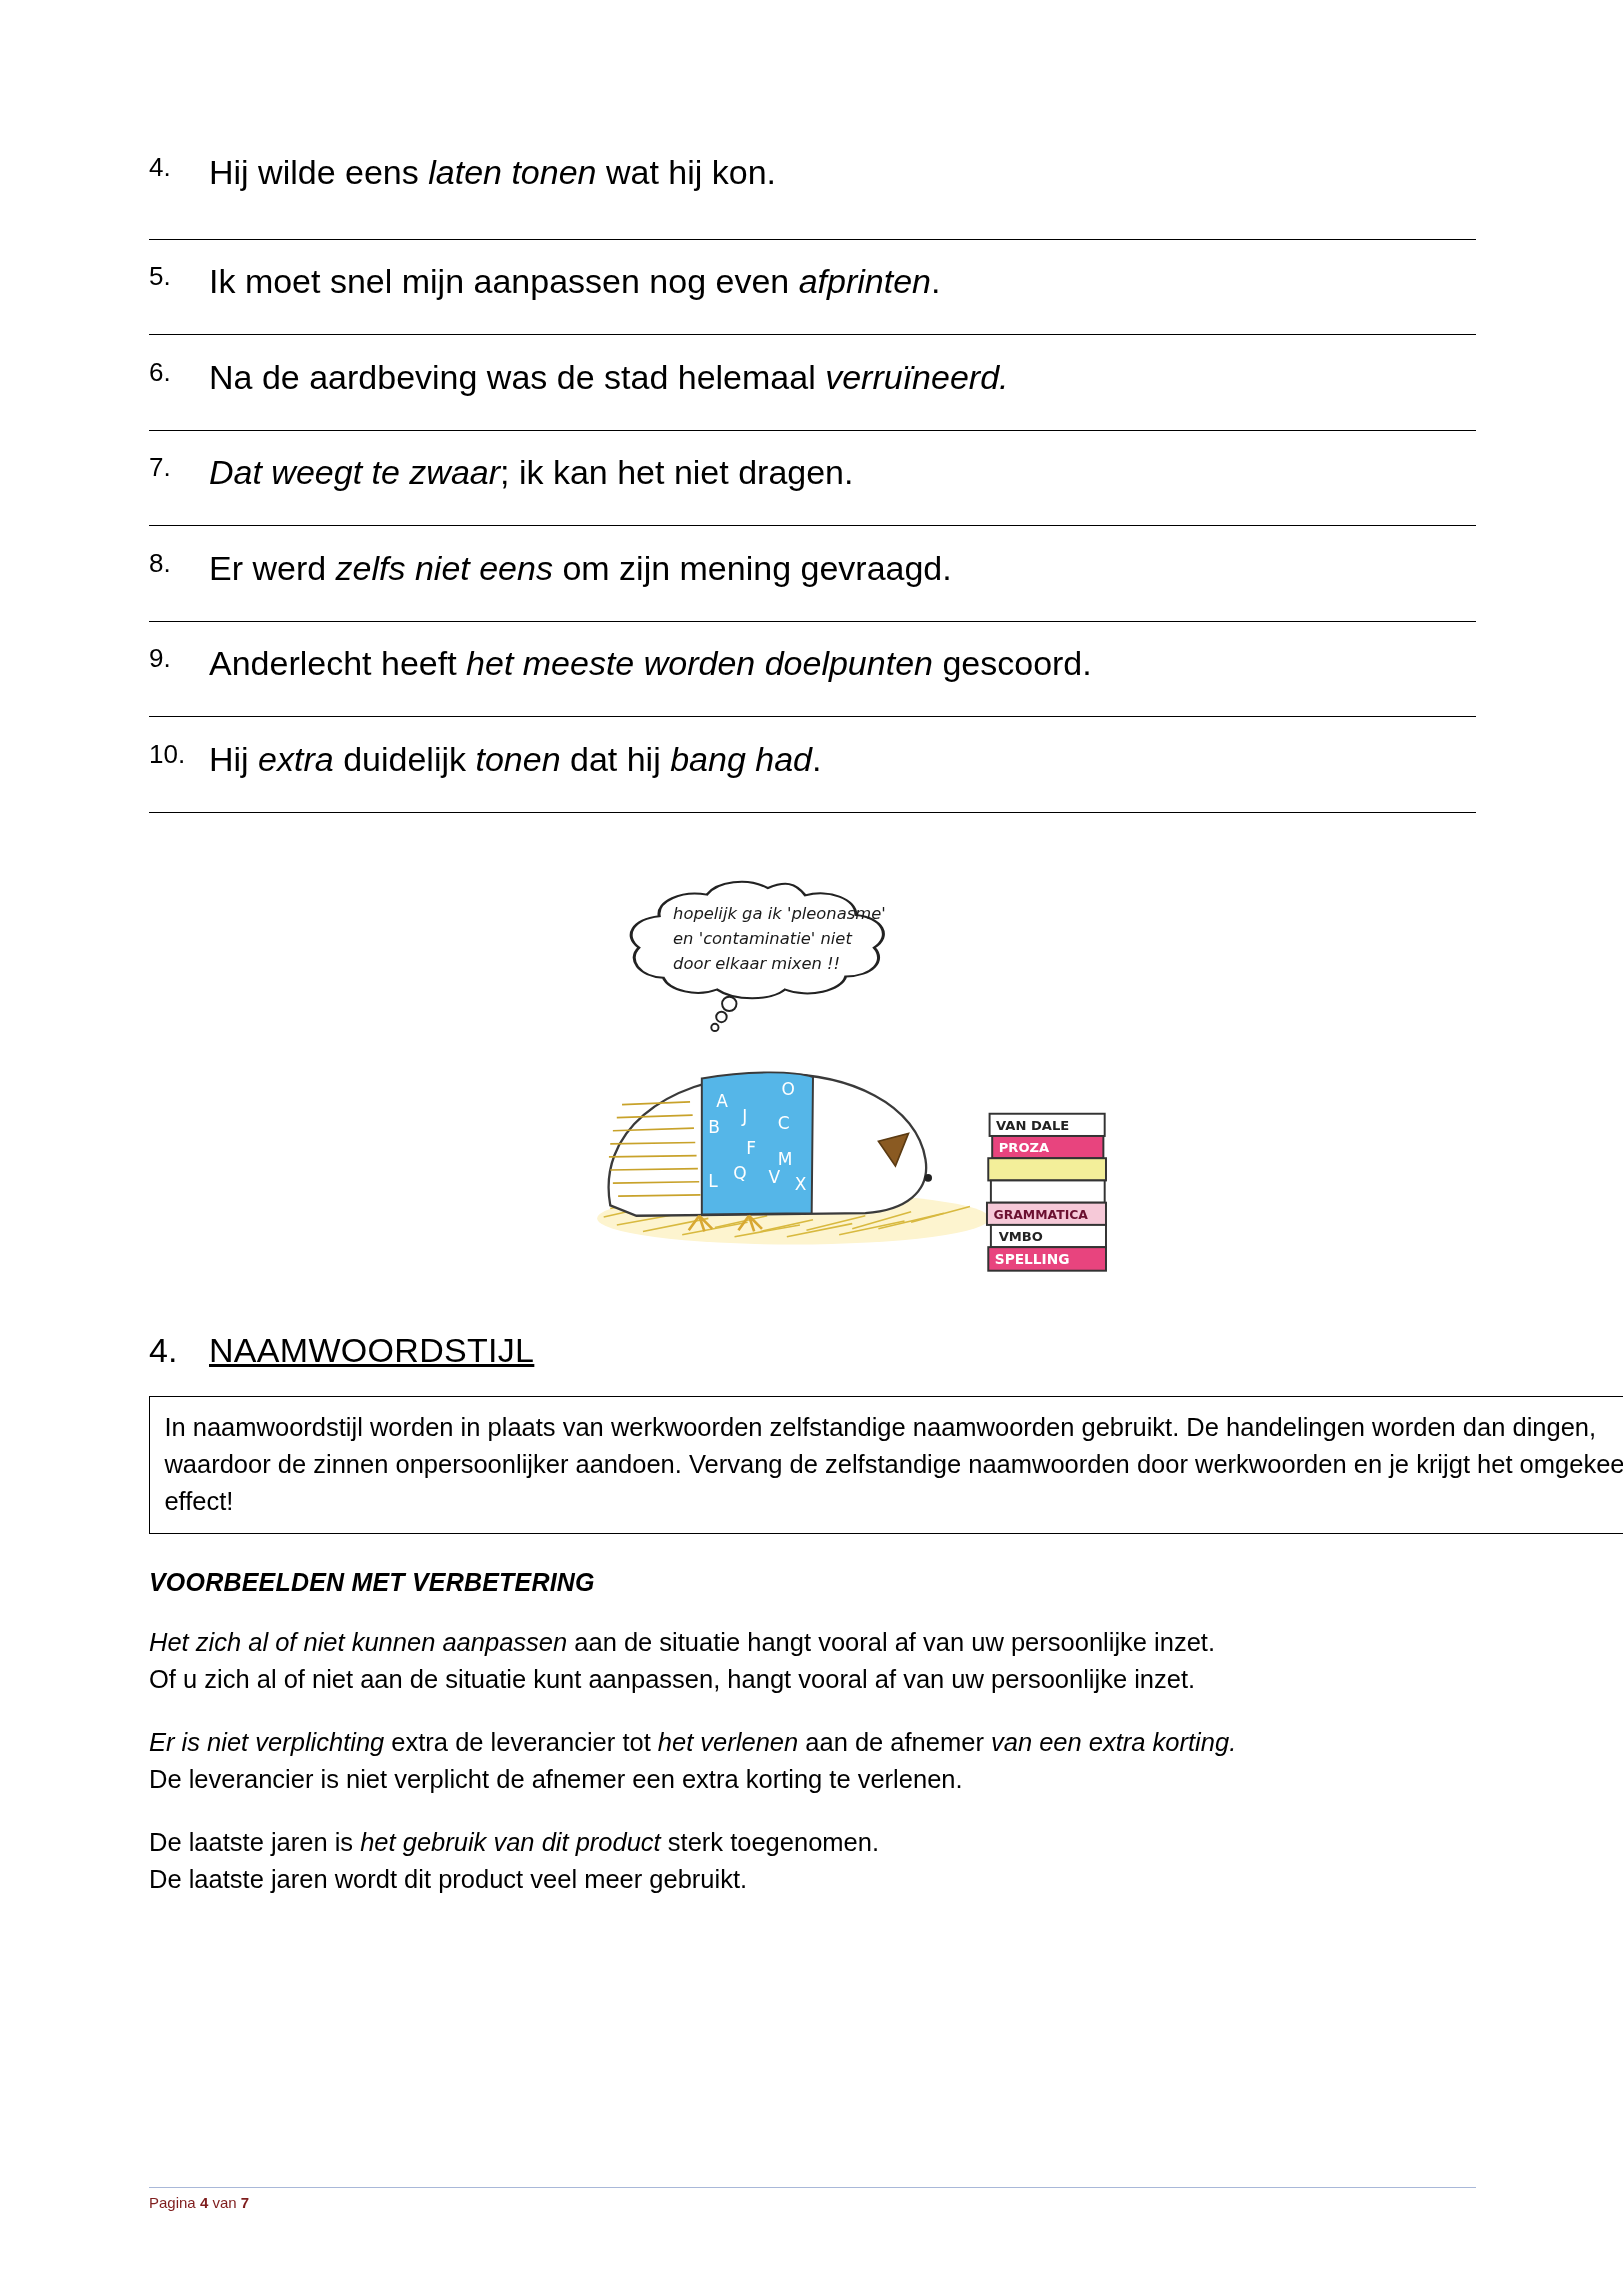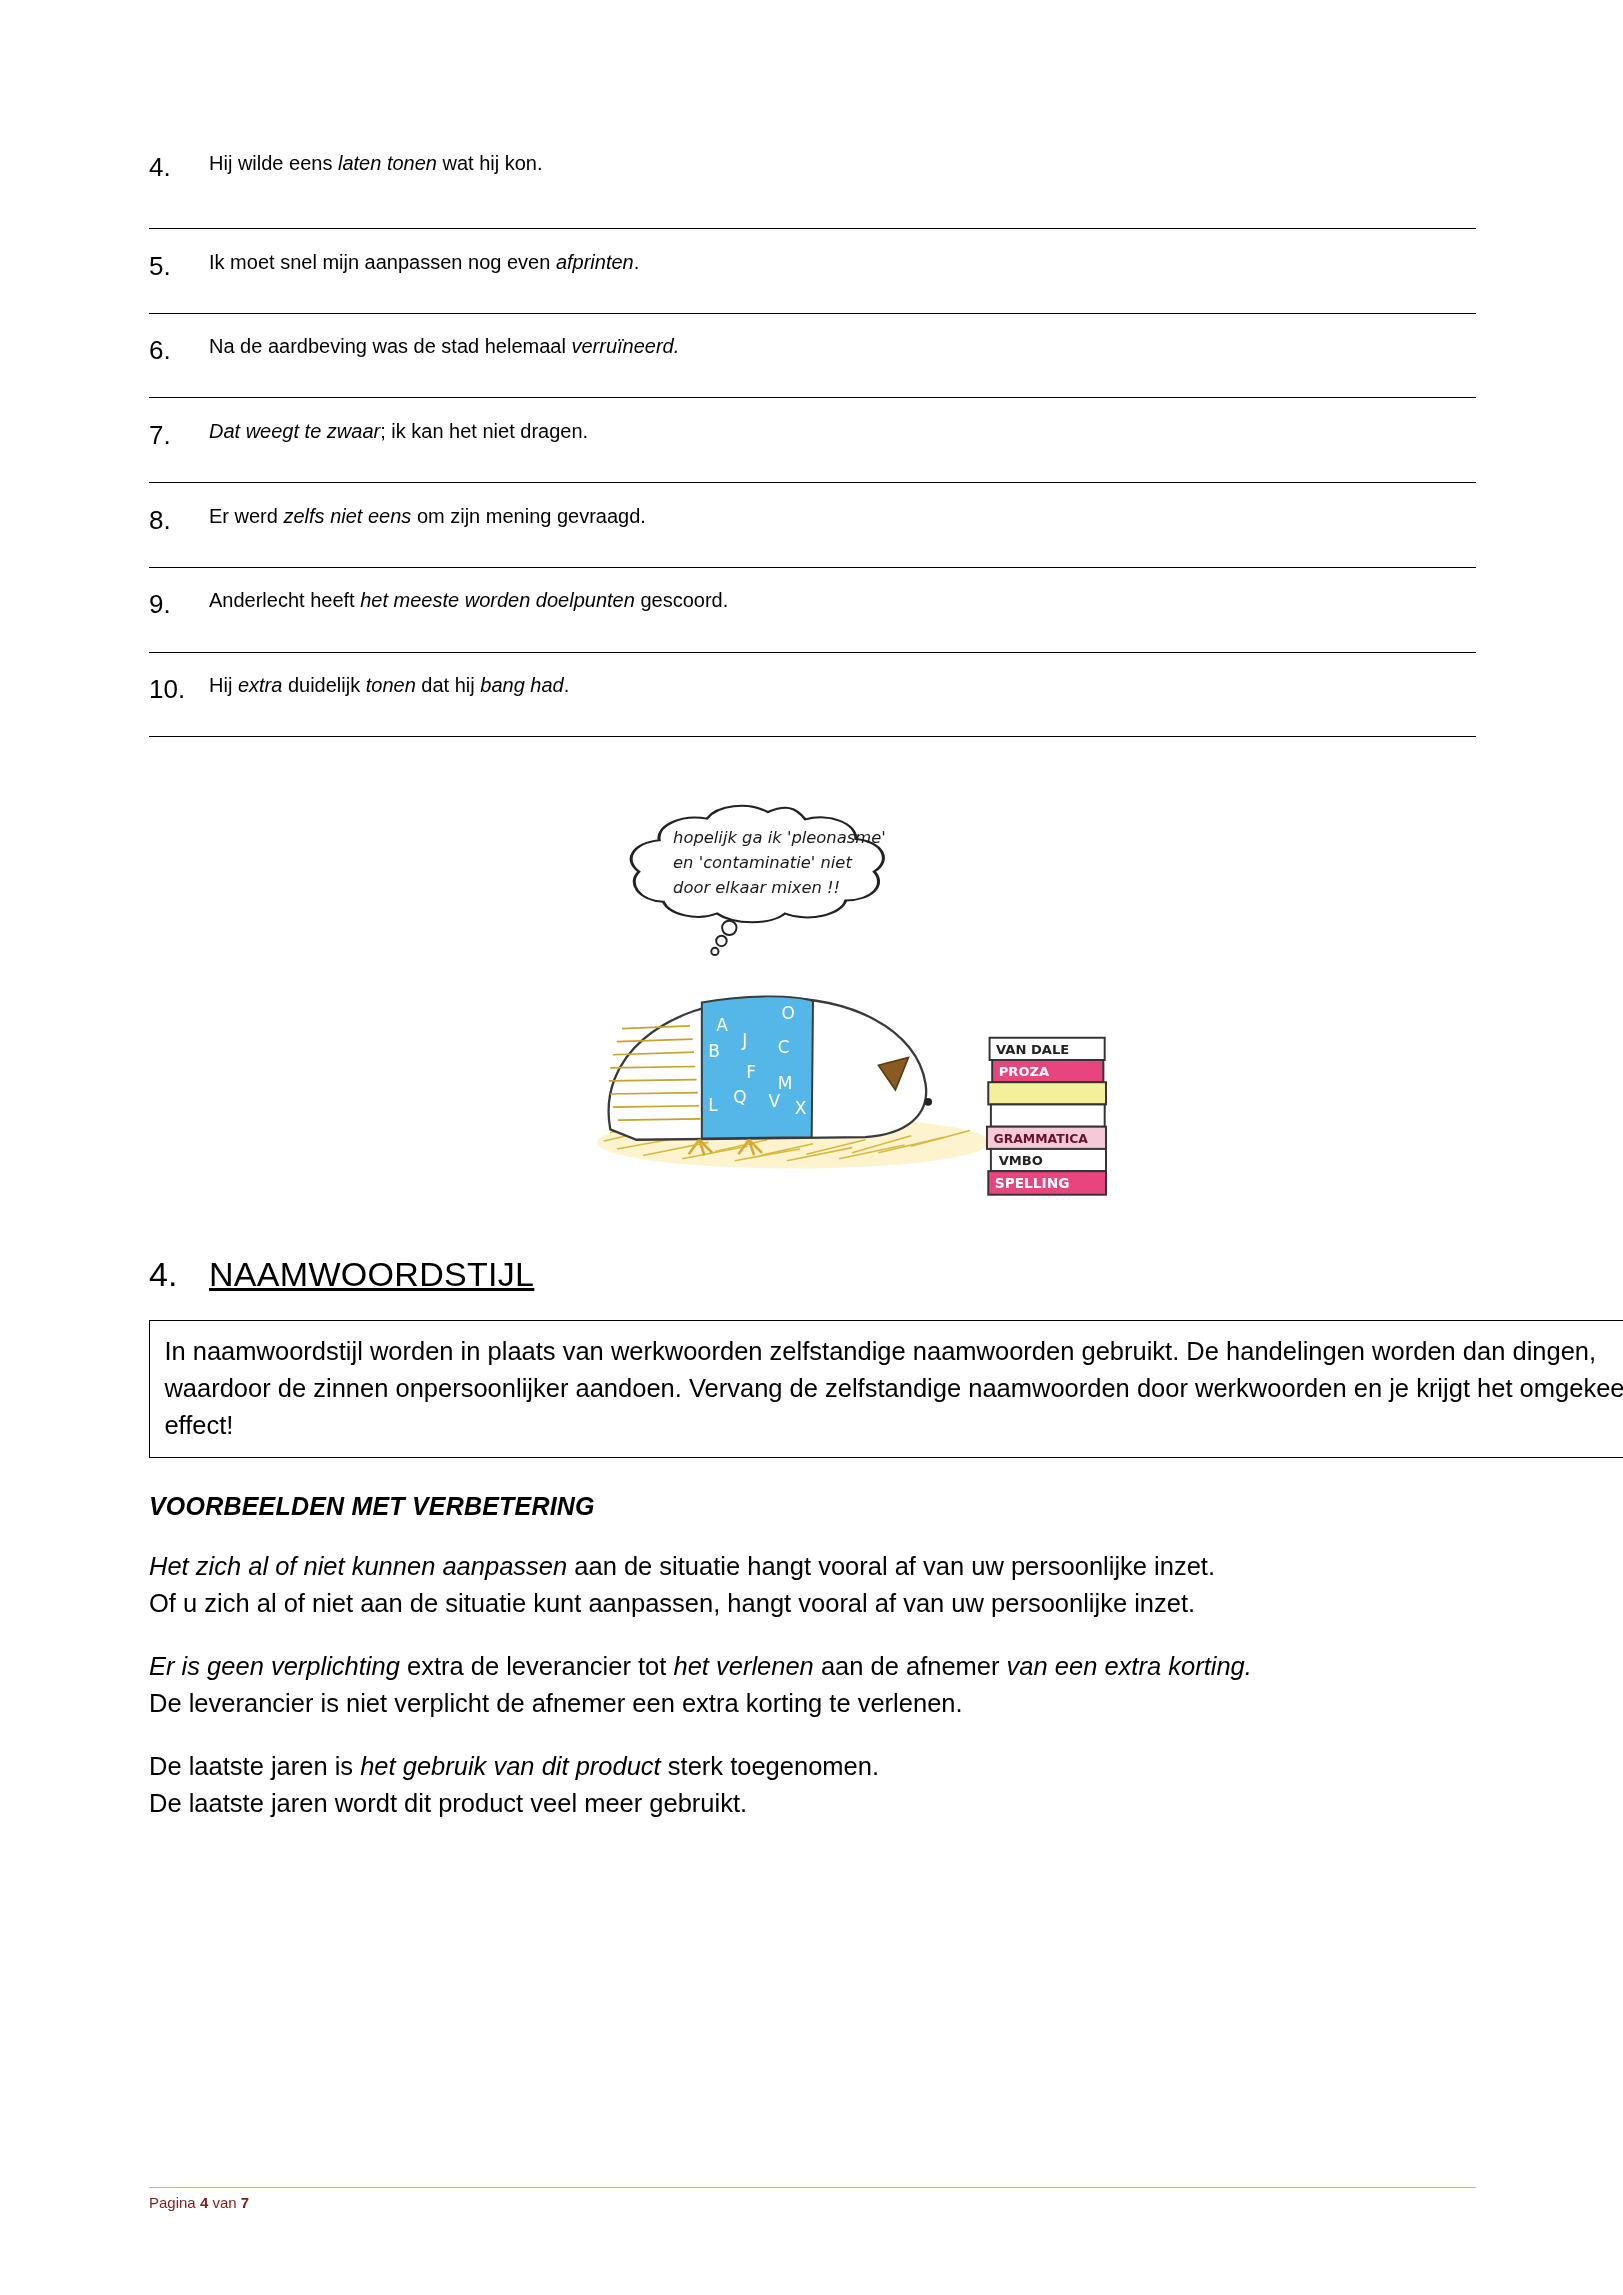--- a/index.html
+++ b/index.html
@@ -27,21 +27,21 @@
     align-items: flex-start;
     font-size: 26px;
     line-height: 1.35;
     margin: 0;
   }
   .ex-num {
     width: 60px;
     flex: 0 0 60px;
     font-size: 26px;
   }
-  .ex-text { flex: 1; font-size: 20px; }
+  .ex-text { flex: 1; font-size: 34px; }
   .ex-text i { font-style: italic; }
   .answer-rule {
     border: 0;
     border-top: 1.3px solid #000;
     margin: 29px 0 19.6px 0;
     width: 100%;
   }
   .answer-rule.first { margin-top: 43px; }
 
   
@@ -255,21 +255,21 @@
   <div class="info-box">In naamwoordstijl worden in plaats van werkwoorden zelfstandige naamwoorden gebruikt. De handelingen worden dan dingen, waardoor de zinnen onpersoonlijker aandoen. Vervang de zelfstandige naamwoorden door werkwoorden en je krijgt het omgekeerde effect!</div>
 
   <div class="subhead">VOORBEELDEN MET VERBETERING</div>
 
   <div class="example-block">
     <span class="line"><i>Het zich al of niet kunnen aanpassen</i><span> aan de situatie hangt vooral af van uw persoonlijke inzet.</span></span>
     <span class="line">Of u zich al of niet aan de situatie kunt aanpassen, hangt vooral af van uw persoonlijke inzet.</span>
   </div>
 
   <div class="example-block">
-    <span class="line"><i>Er is geen verplichting</i><span> extra de leverancier tot </span><i>het verlenen</i><span> aan de afnemer </span><i>van een extra korting.</i></span>
+    <span class="line"><i>Er is niet verplichting</i><span> extra de leverancier tot </span><i>het verlenen</i><span> aan de afnemer </span><i>van een extra korting.</i></span>
     <span class="line">De leverancier is niet verplicht de afnemer een extra korting te verlenen.</span>
   </div>
 
   <div class="example-block">
     <span class="line"><span>De laatste jaren is </span><i>het gebruik van dit product</i><span> sterk toegenomen.</span></span>
     <span class="line">De laatste jaren wordt dit product veel meer gebruikt.</span>
   </div>
 
   <div class="footer">
     <hr class="footer-rule">

